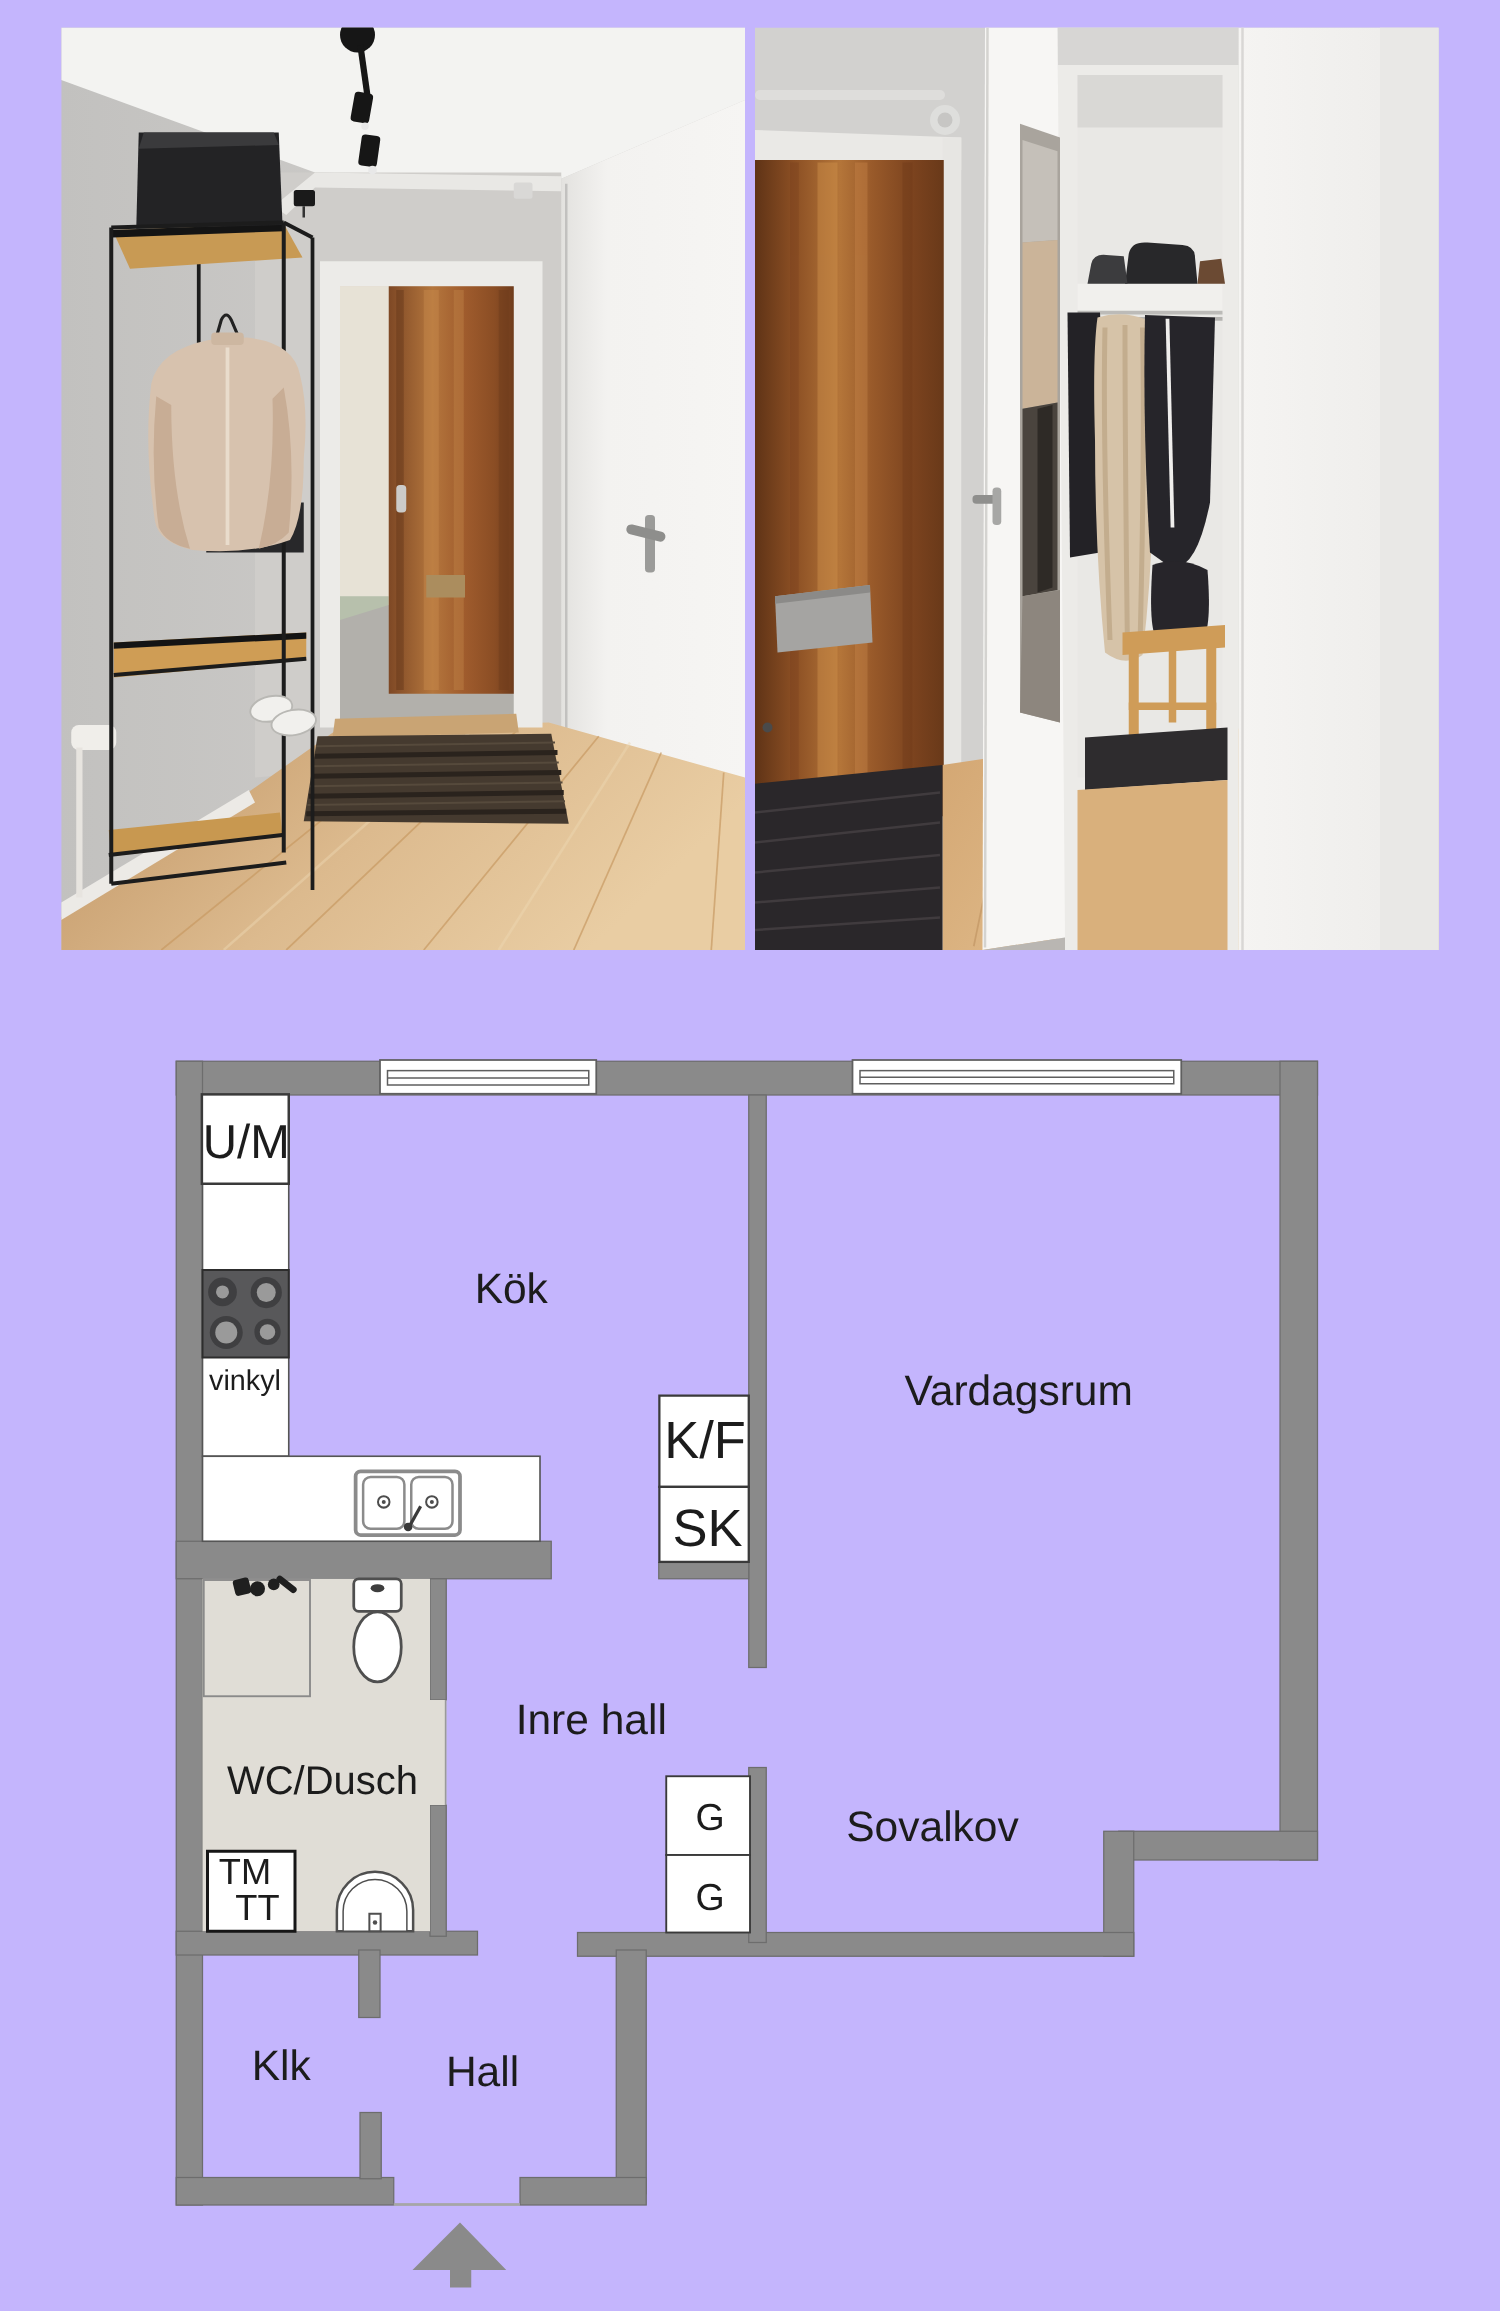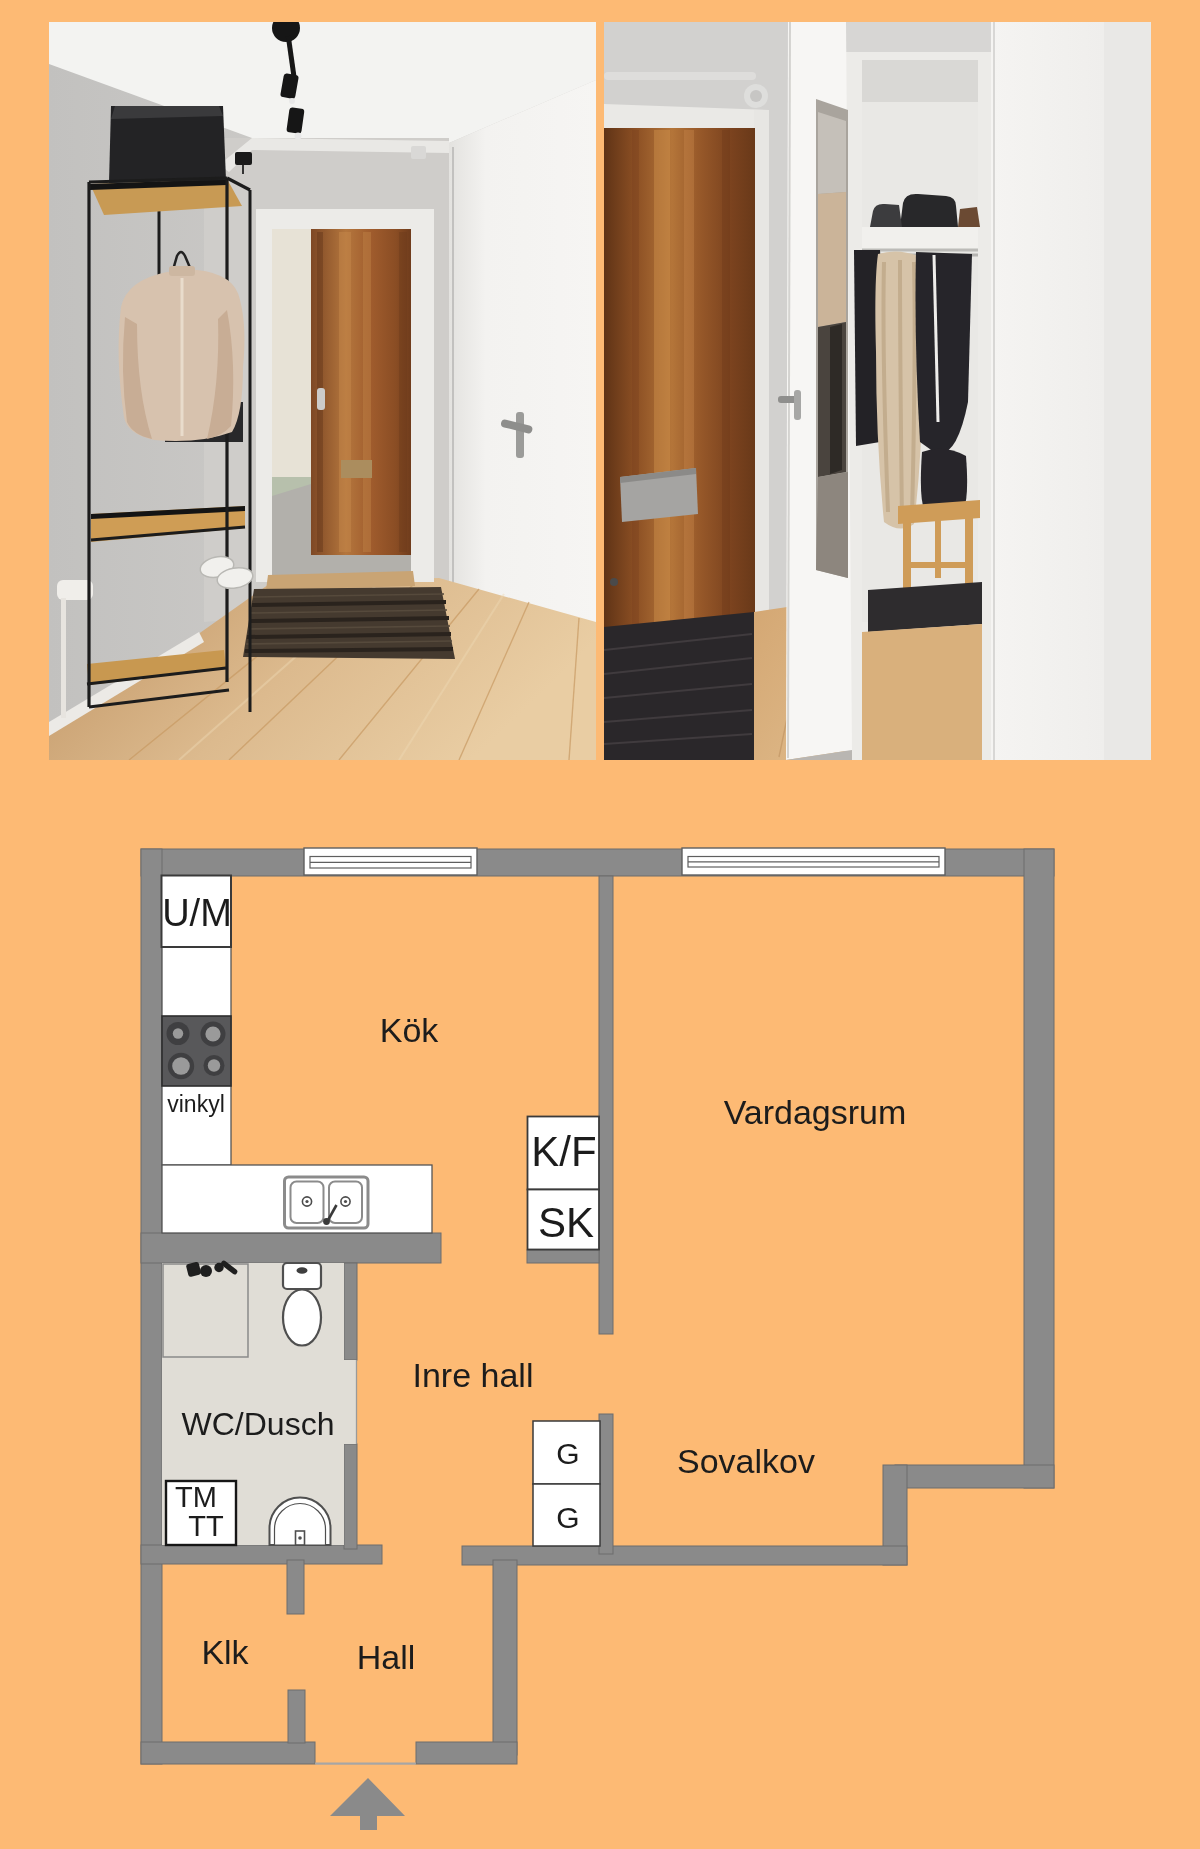--- a/index.html
+++ b/index.html
@@ -1,16 +1,16 @@
 <!DOCTYPE html>
 <html><head>
 <meta charset="utf-8">
 <style>
   html,body{margin:0;padding:0;background:#ffffff;}
-  #page{position:relative;width:1200px;height:1849px;background:#fdba74;overflow:hidden;
+  #page{position:relative;width:1200px;height:1849px;background:#c4b5fd;overflow:hidden;
         font-family:"Liberation Sans", sans-serif;}
   svg{position:absolute;display:block;}
 </style>
 </head>
 <body>
 <div id="page">
 
 <svg id="photoL" style="left:49px;top:22px" width="547" height="738" viewBox="0 0 547 738">
   <defs>
     <linearGradient id="lwall" x1="0" y1="0" x2="1" y2="0">

